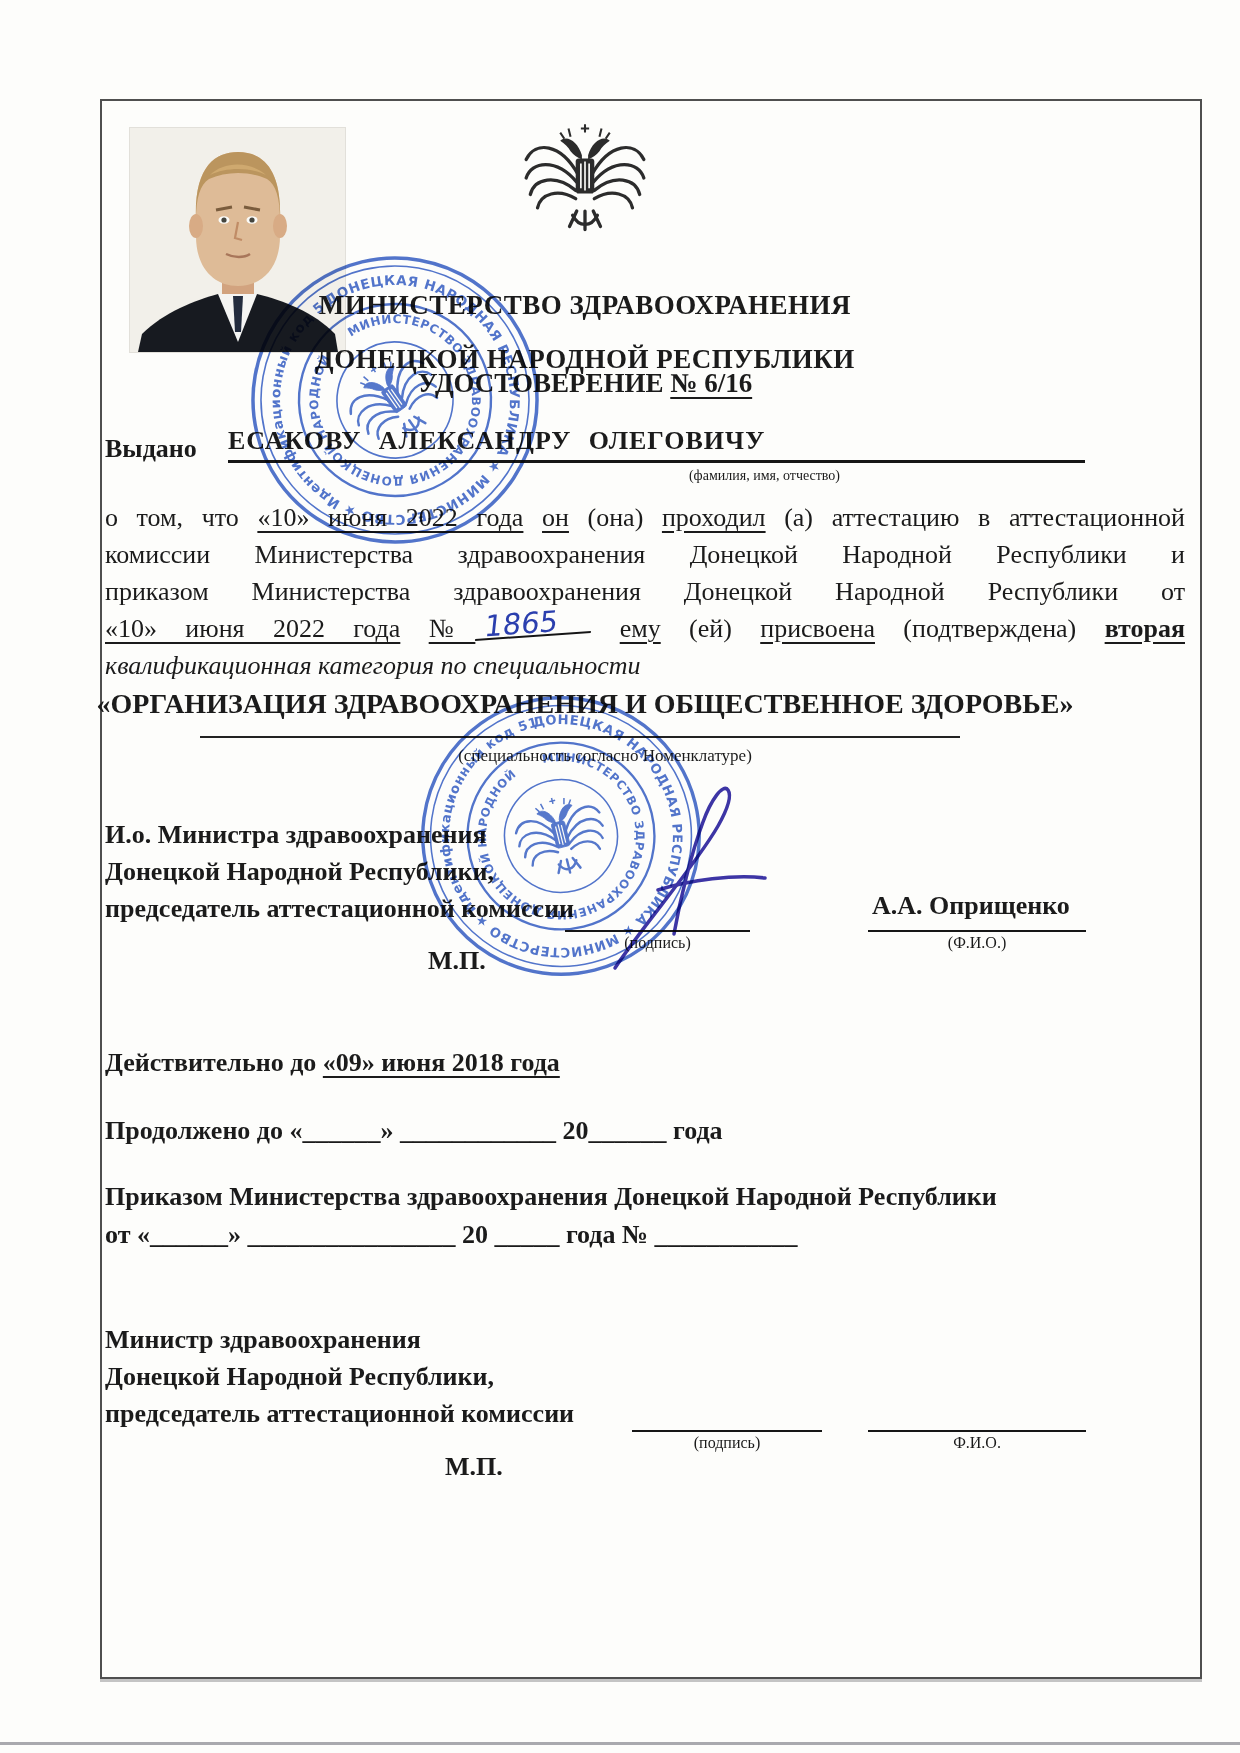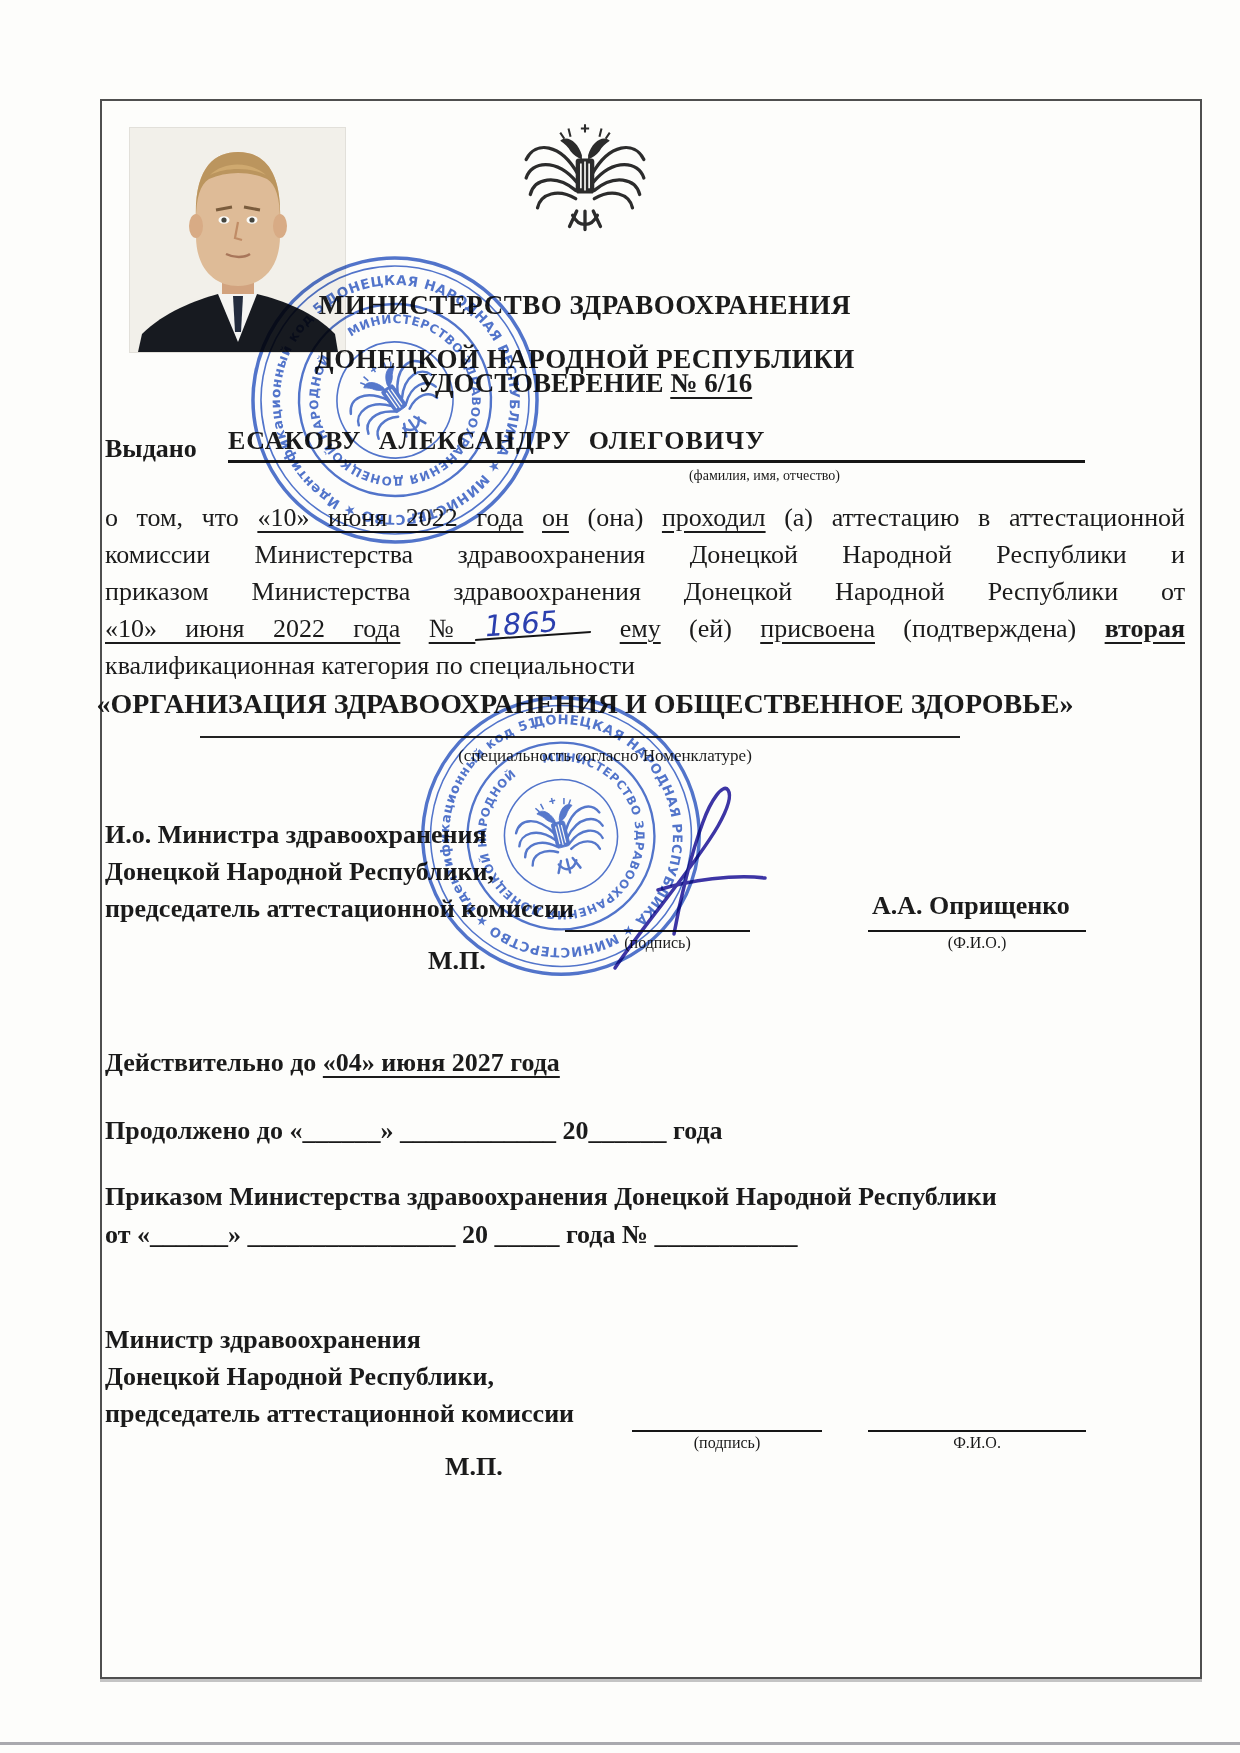--- a/index.html
+++ b/index.html
@@ -14,21 +14,21 @@
   .title2{left:100px;top:344px;width:970px;font-size:27px;font-weight:bold;letter-spacing:.5px;}
   .certline{left:100px;top:368px;width:970px;font-size:27px;font-weight:bold;}
   .u{text-decoration:underline;text-decoration-thickness:2px;text-underline-offset:5px;}
   .issued-label{left:105px;top:434px;font-size:26px;font-weight:bold;}
   .name-line{left:228px;top:408px;width:857px;height:52px;border-bottom:3px solid #161616;}
   .name-line .name{position:absolute;left:0;bottom:4px;font-size:26px;font-weight:bold;
                    letter-spacing:1px;word-spacing:10px;white-space:nowrap;}
   .name-caption{left:240px;top:468px;width:600px;font-size:14px;text-align:right;}
   .paragraph{left:105px;top:500px;width:1080px;}
   .paragraph .line{font-size:26px;height:37px;line-height:36px;text-align:justify;text-align-last:justify;}
-  .paragraph .line.last{text-align:right;text-align-last:left;}
+  .paragraph .line.last{text-align:right;text-align-last:left;font-style:italic;}
   .hw{display:inline-block;min-width:104px;border-bottom:2.5px solid #151515;
       font-family:"DejaVu Sans",sans-serif;font-size:29px;line-height:24px;color:#2b3fae;
       transform:rotate(-4deg) skewX(-10deg);transform-origin:left bottom;padding:0 4px 0 8px;}
   .spec-title{left:80px;top:688px;width:1010px;font-size:28px;font-weight:bold;white-space:nowrap;text-align:center;}
   .spec-rule{left:200px;top:736px;width:760px;border-top:2.5px solid #222;}
   .spec-caption{left:100px;top:746px;width:970px;font-size:17px;text-align:center;padding-left:20px;}
   .official{font-size:26px;font-weight:bold;}
   .rule{border-top:2.5px solid #161616;}
   .cap{font-size:16px;text-align:center;}
   .stamp{mix-blend-mode:multiply;opacity:.88;}
@@ -126,21 +126,21 @@
   <div class="abs official" style="left:105px;top:820px">И.о. Министра здравоохранения</div>
   <div class="abs official" style="left:105px;top:857px">Донецкой Народной Республики,</div>
   <div class="abs official" style="left:105px;top:894px">председатель аттестационной комиссии</div>
   <div class="abs rule" style="left:565px;top:930px;width:185px"></div>
   <div class="abs cap" style="left:565px;top:934px;width:185px">(подпись)</div>
   <div class="abs official" style="left:872px;top:891px">А.А. Оприщенко</div>
   <div class="abs rule" style="left:868px;top:930px;width:218px"></div>
   <div class="abs cap" style="left:868px;top:934px;width:218px">(Ф.И.О.)</div>
   <div class="abs official" style="left:428px;top:946px">М.П.</div>
 
-  <div class="abs official" style="left:105px;top:1048px"><span>Действительно до </span><span class="u">«04» июня 2027 года</span></div>
+  <div class="abs official" style="left:105px;top:1048px"><span>Действительно до </span><span class="u">«09» июня 2018 года</span></div>
   <div class="abs official" style="left:105px;top:1116px">Продолжено до «______»  ____________ 20______ года</div>
 
   <div class="abs official" style="left:105px;top:1182px">Приказом Министерства здравоохранения Донецкой Народной Республики</div>
   <div class="abs official" style="left:105px;top:1220px">от «______» ________________ 20 _____ года № ___________</div>
 
   <div class="abs official" style="left:105px;top:1325px">Министр здравоохранения</div>
   <div class="abs official" style="left:105px;top:1362px">Донецкой Народной Республики,</div>
   <div class="abs official" style="left:105px;top:1399px">председатель аттестационной комиссии</div>
   <div class="abs rule" style="left:632px;top:1430px;width:190px"></div>
   <div class="abs cap" style="left:632px;top:1434px;width:190px">(подпись)</div>

